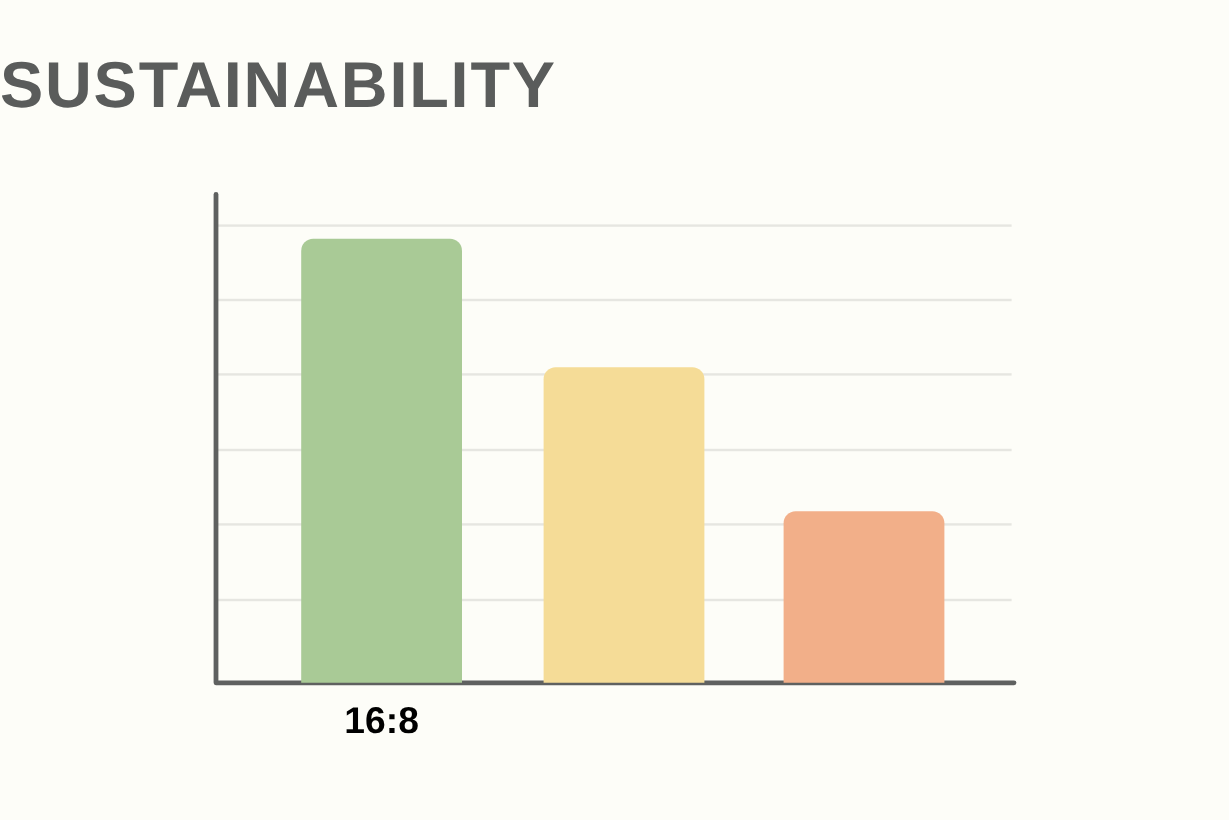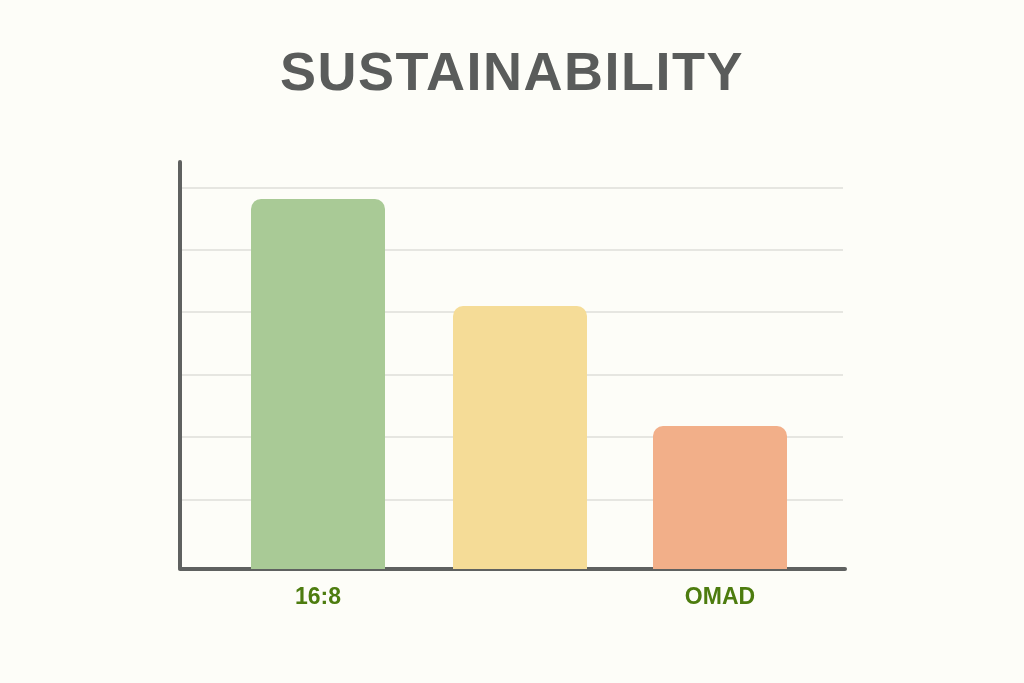--- a/index.html
+++ b/index.html
@@ -20,21 +20,21 @@
     height: 683px;
     background: #fdfdf8;
   }
 
   
   #chart-title {
     position: absolute;
     left: 0;
     top: 44px;
     width: 1024px;
-    text-align: center;
+    text-align: left;
     font-size: 54px;
     font-weight: bold;
     letter-spacing: 1.5px;
     color: #5a5c5b;
     line-height: 1;
     white-space: nowrap;
   }
 
   
   #plot-area {
@@ -77,23 +77,23 @@
   .bar {
     position: absolute;
     border-radius: 10px 10px 0 0;
   }
 
   
   .cat-label {
     position: absolute;
     top: 585px;
     text-align: center;
-    font-size: 23px;
+    font-size: 31px;
     font-weight: bold;
-    color: #4d7c0f;
+    color: #000000;
     line-height: 1;
     white-space: nowrap;
   }
 </style>
 </head>
 <body>
 
 <div id="chart-root">
 
   <div id="chart-title">SUSTAINABILITY</div>
@@ -108,16 +108,15 @@
     <div class="gridline" style="top:499px;"></div>
 
     <div id="y-axis-line"></div>
     <div id="x-axis-line"></div>
 
     <div class="bar" id="bar-0" style="width: 134px; height: 370px; left: 251px; top: 199px; background: rgb(169, 202, 150);"></div>
     <div class="bar" id="bar-1" style="width: 134px; height: 263px; left: 453px; top: 306px; background: rgb(245, 220, 151);"></div>
     <div class="bar" id="bar-2" style="width: 134px; height: 143px; left: 653px; top: 426px; background: rgb(242, 175, 137);"></div>
 
     <div class="cat-label" id="cat-0" style="left: 208px; width: 220px;">16:8</div>
-    <div class="cat-label" id="cat-2" style="left: 610px; width: 220px;">OMAD</div>
 
   </div>
 </div>
 
 </body></html>

